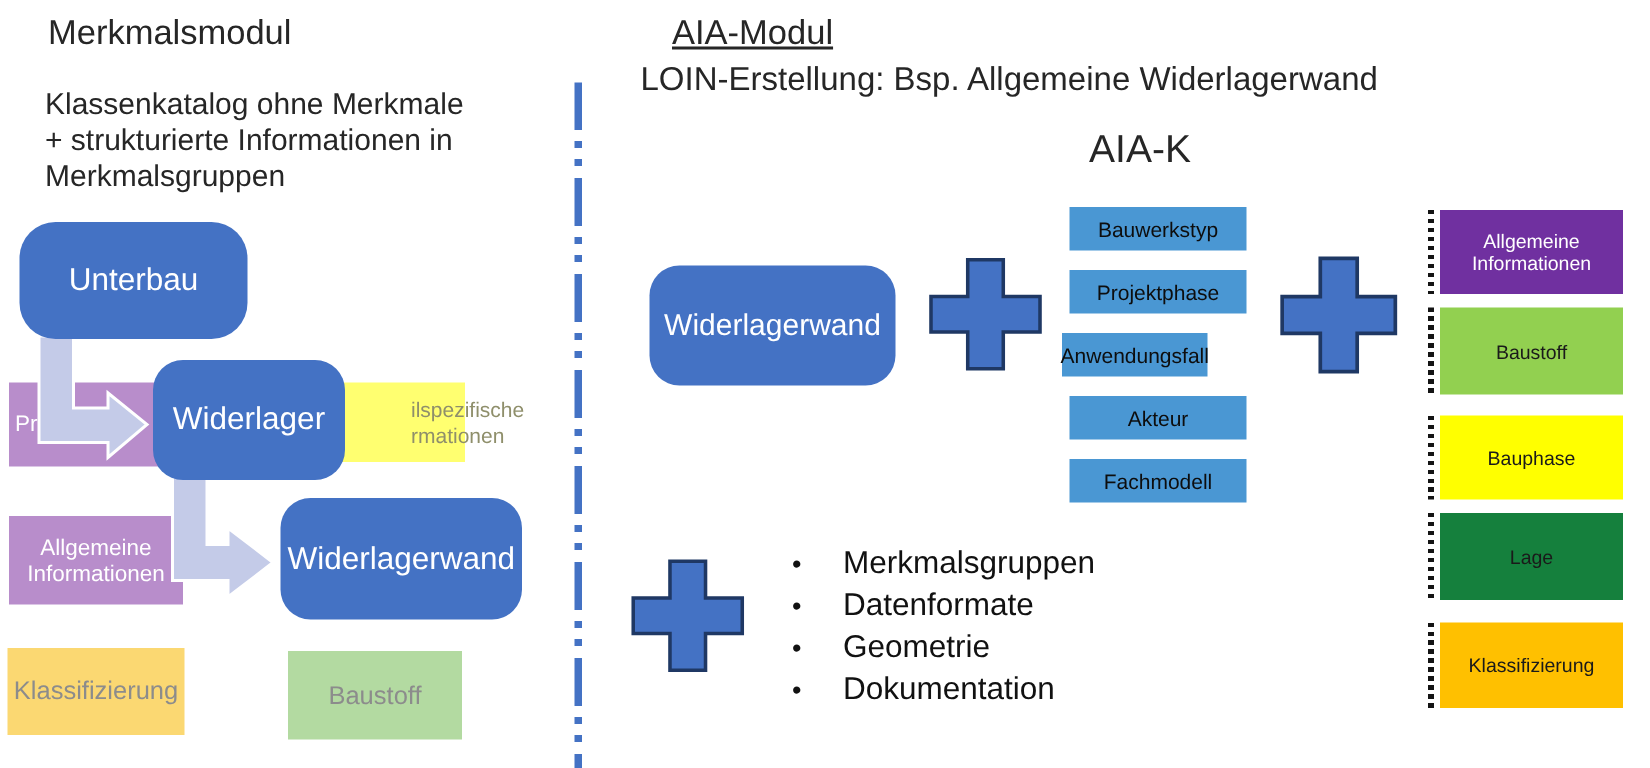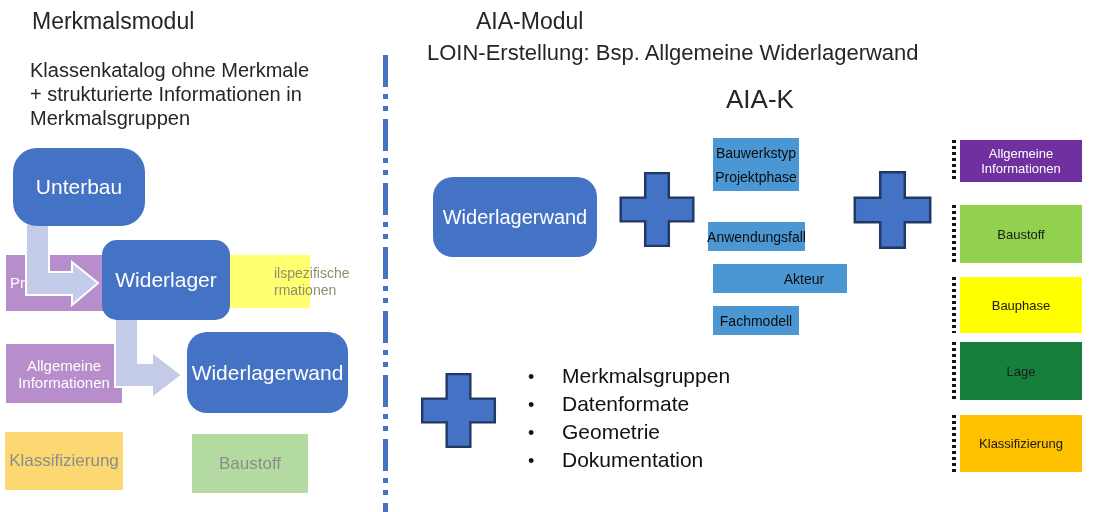--- a/index.html
+++ b/index.html
@@ -7,22 +7,22 @@
     position:relative;width:1100px;height:512px;background:#ffffff;overflow:hidden;
     font-family:"Liberation Sans","DejaVu Sans",sans-serif;color:#262626;
   }
   .abs{position:absolute;}
   .heading{font-size:23px;color:#262626;}
   .desc{font-size:20px;line-height:24px;color:#262626;}
   .center{display:flex;align-items:center;justify-content:center;text-align:center;}
 
   
   .node{background:#4472C4;color:#ffffff;border-radius:20px;font-size:21px;z-index:5;}
-  #node-unterbau{left:13px;top:148px;width:132px;height:78px;border-radius:24px;}
-  #node-widerlager{left:102px;top:240px;width:128px;height:80px;border-radius:15px;}
+  #node-unterbau{left:13px;top:148px;width:152px;height:78px;border-radius:24px;}
+  #node-widerlager{left:102px;top:240px;width:128px;height:80px;}
   #node-widerlagerwand-left{left:187px;top:332px;width:161px;height:81px;}
   #node-widerlagerwand-right{left:433px;top:177px;width:164px;height:80px;font-size:20px;}
 
   
   .gbox{z-index:1;font-size:15px;}
   #gbox-projekt{left:6px;top:255px;width:155px;height:56px;background:#B88DCB;color:#fff;}
   #gbox-projekt .frag-a{position:absolute;left:80px;top:19px;}
   #gbox-projekt .frag-pro{position:absolute;left:4px;top:19px;}
   #gbox-bauteil{left:150px;top:255px;width:160px;height:53px;background:#FFFF70;color:#8F8F6B;font-size:14px;line-height:17px;}
   #gbox-bauteil .lines{position:absolute;left:84px;top:10px;text-align:left;margin-left:40px;}
@@ -35,41 +35,41 @@
   
   #divider{
     left:383px;top:55px;width:5px;height:457px;z-index:2;
     background:repeating-linear-gradient(to bottom,
       #4472C4 0 32px,transparent 32px 39px,
       #4472C4 39px 44px,transparent 44px 51px,
       #4472C4 51px 56px,transparent 56px 64px);
   }
 
   
-  #aia-modul-title{left:476px;top:8px;}
+  #aia-modul-title{left:448px;top:8px;text-decoration:underline;}
   #loin-subtitle{left:427px;top:40px;font-size:22px;}
   #aia-k-heading{left:700px;top:84px;width:120px;text-align:center;font-size:26px;}
   #zuordnung-heading{left:955px;top:78px;font-size:22px;line-height:27px;}
 
   
-  .aiak-item{background:#4A97D3;color:#0d0d0d;font-size:14px;left:713px;width:86px;height:29px;z-index:4;}
-  #aiak-0{top:138px;} #aiak-1{top:162px;}
-  #aiak-2{top:222px;left:708px;width:97px;} #aiak-3{top:264px;padding-left:48px;} #aiak-4{top:306px;}
+  .aiak-item{background:#4A97D3;color:#0d0d0d;font-size:14px;left:713px;width:118px;height:29px;z-index:4;}
+  #aiak-0{top:138px;} #aiak-1{top:180px;}
+  #aiak-2{top:222px;left:708px;width:97px;} #aiak-3{top:264px;} #aiak-4{top:306px;}
 
   
   .plus svg{display:block;width:100%;height:100%;}
   #plus-1{left:617px;top:170px;width:80px;height:79px;}
   #plus-2{left:849px;top:169px;width:87px;height:82px;}
   #plus-3{left:419px;top:371px;width:79px;height:79px;}
 
   
   .merkmal{display:flex;align-items:stretch;left:952px;width:130px;}
   .dotstrip{width:4px;margin-right:4px;background:repeating-linear-gradient(to bottom,#141414 0 3px,transparent 3px 6px);}
   .mbox{flex:1;display:flex;align-items:center;justify-content:center;text-align:center;font-size:13px;line-height:15px;padding:2px 6px;box-sizing:border-box;}
-  #merkmal-0{top:140px;height:42px;} #merkmal-0 .mbox{background:#7030A0;color:#fff;}
+  #merkmal-0{top:140px;height:56px;} #merkmal-0 .mbox{background:#7030A0;color:#fff;}
   #merkmal-1{top:205px;height:58px;} #merkmal-1 .mbox{background:#92D050;color:#1a1a1a;}
   #merkmal-2{top:277px;height:56px;} #merkmal-2 .mbox{background:#FFFF00;color:#1a1a1a;}
   #merkmal-3{top:342px;height:58px;} #merkmal-3 .mbox{background:#15803d;color:#1a1a1a;}
   #merkmal-4{top:415px;height:57px;} #merkmal-4 .mbox{background:#FFC000;color:#1a1a1a;}
 
   
   #bullet-list{left:528px;top:364px;font-size:21px;color:#111;}
   .bullet-row{display:flex;align-items:baseline;height:28px;}
   .bullet-dot{width:34px;font-size:18px;}
 </style>

